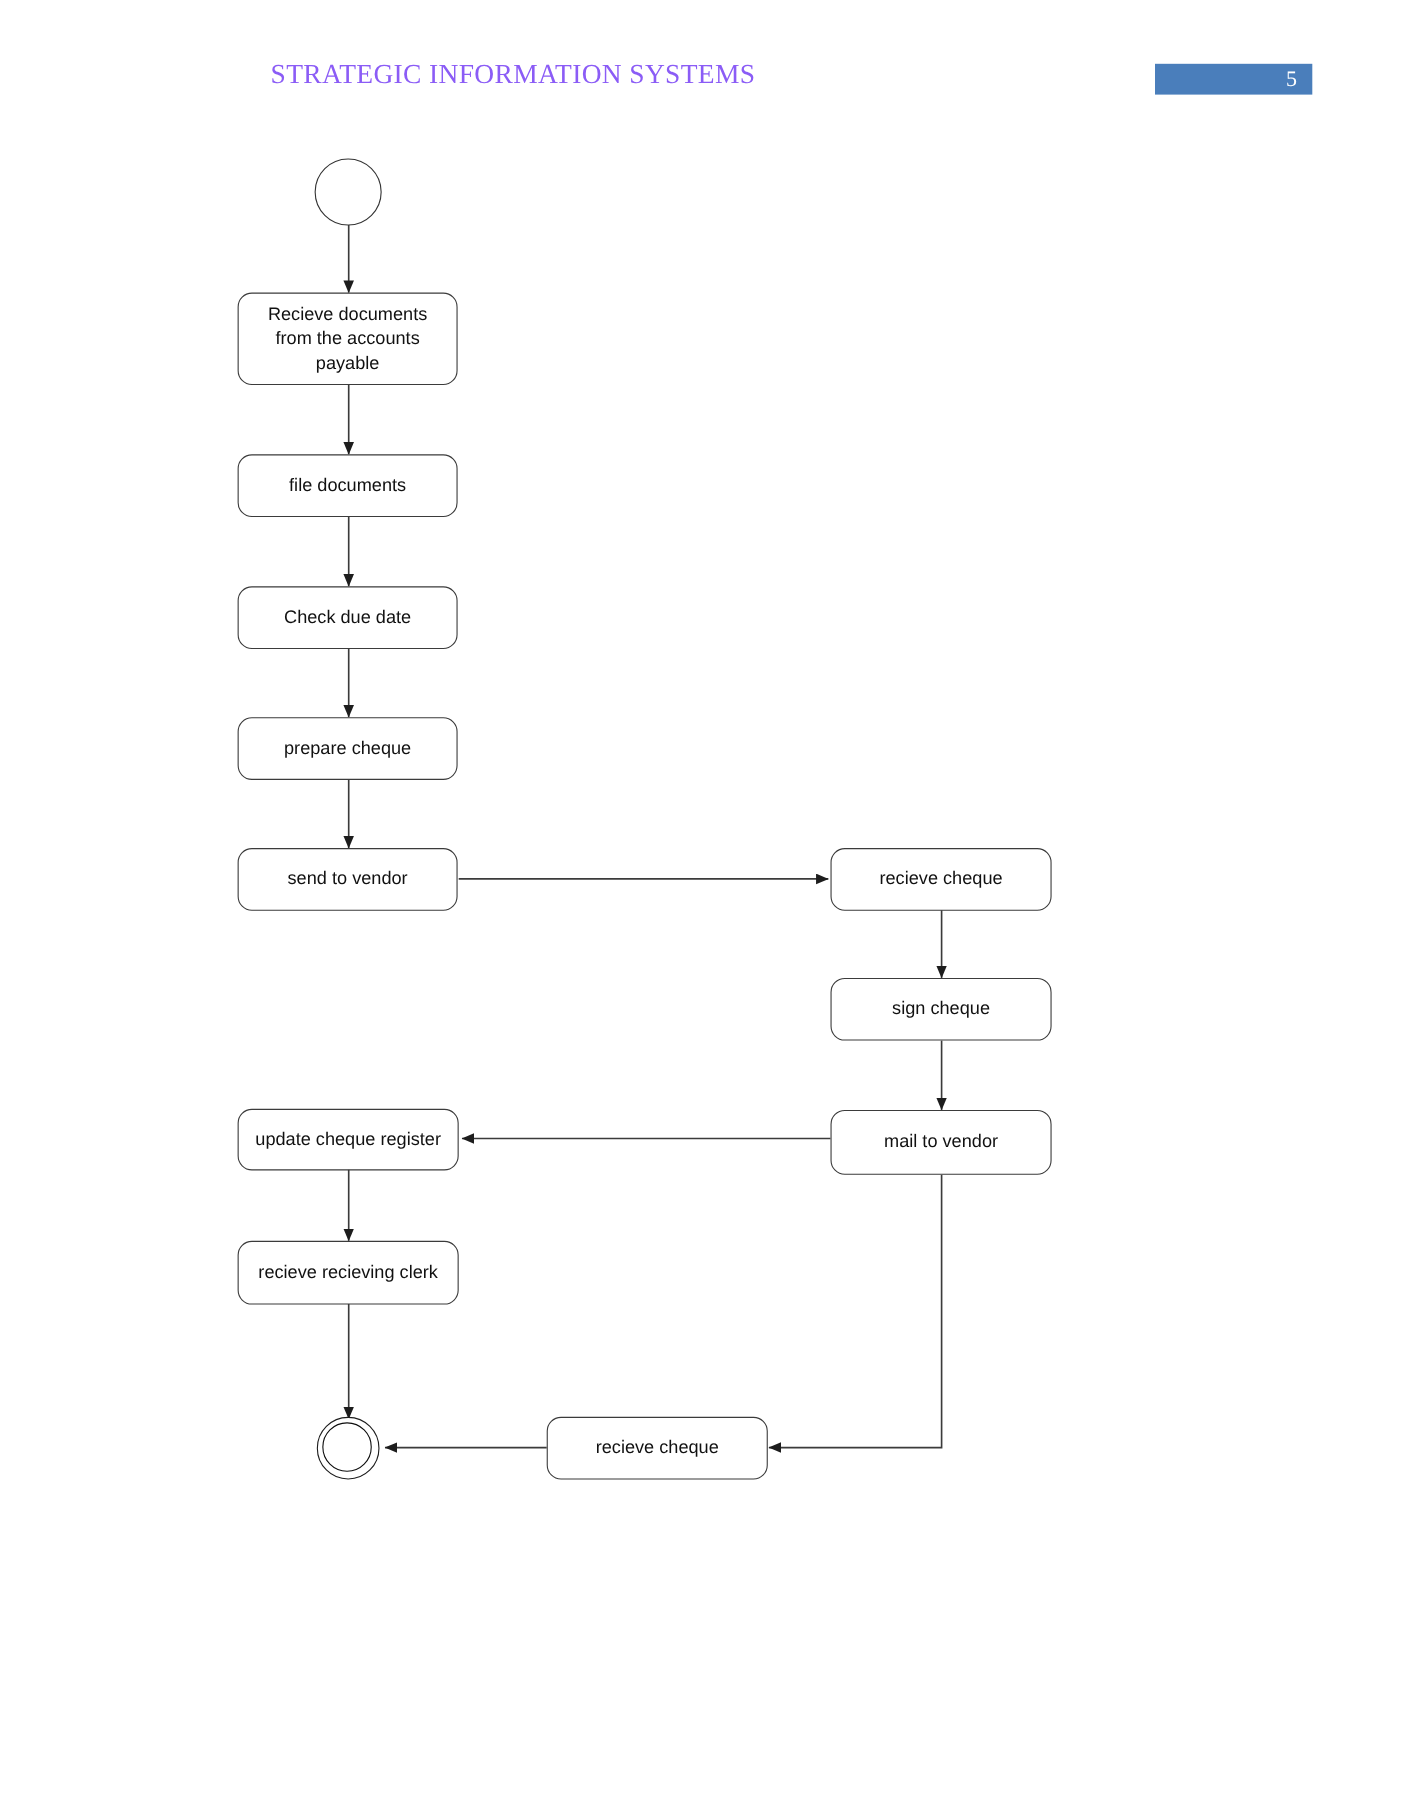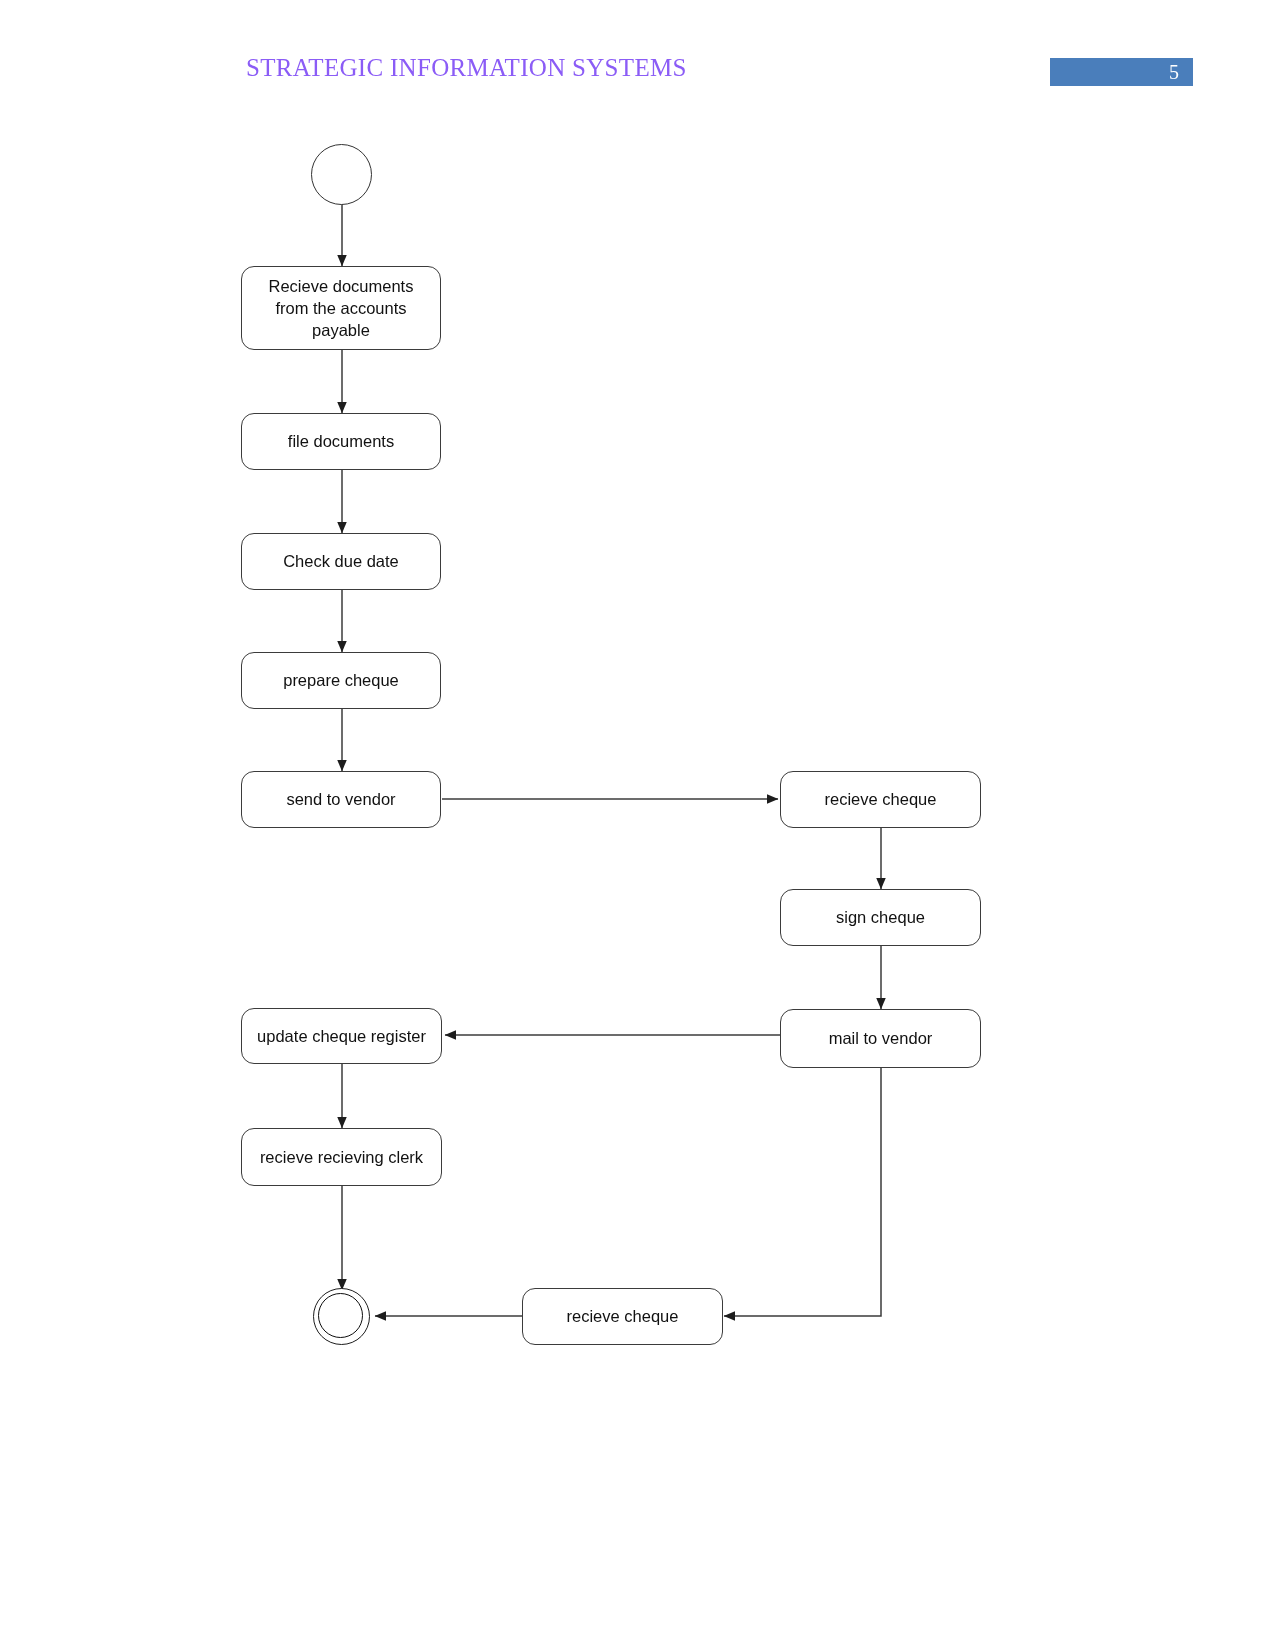--- a/index.html
+++ b/index.html
@@ -52,21 +52,20 @@
     line-height: 1;
   }
 
   
   #diagram-canvas {
     position: absolute;
     left: 0;
     top: 0;
     width: 1231px;
     height: 1651px;
-    margin-left: 25px;
   }
   #diagram-edges {
     position: absolute;
     left: 0;
     top: 0;
     width: 1275px;
     height: 1651px;
     pointer-events: none;
   }
 

